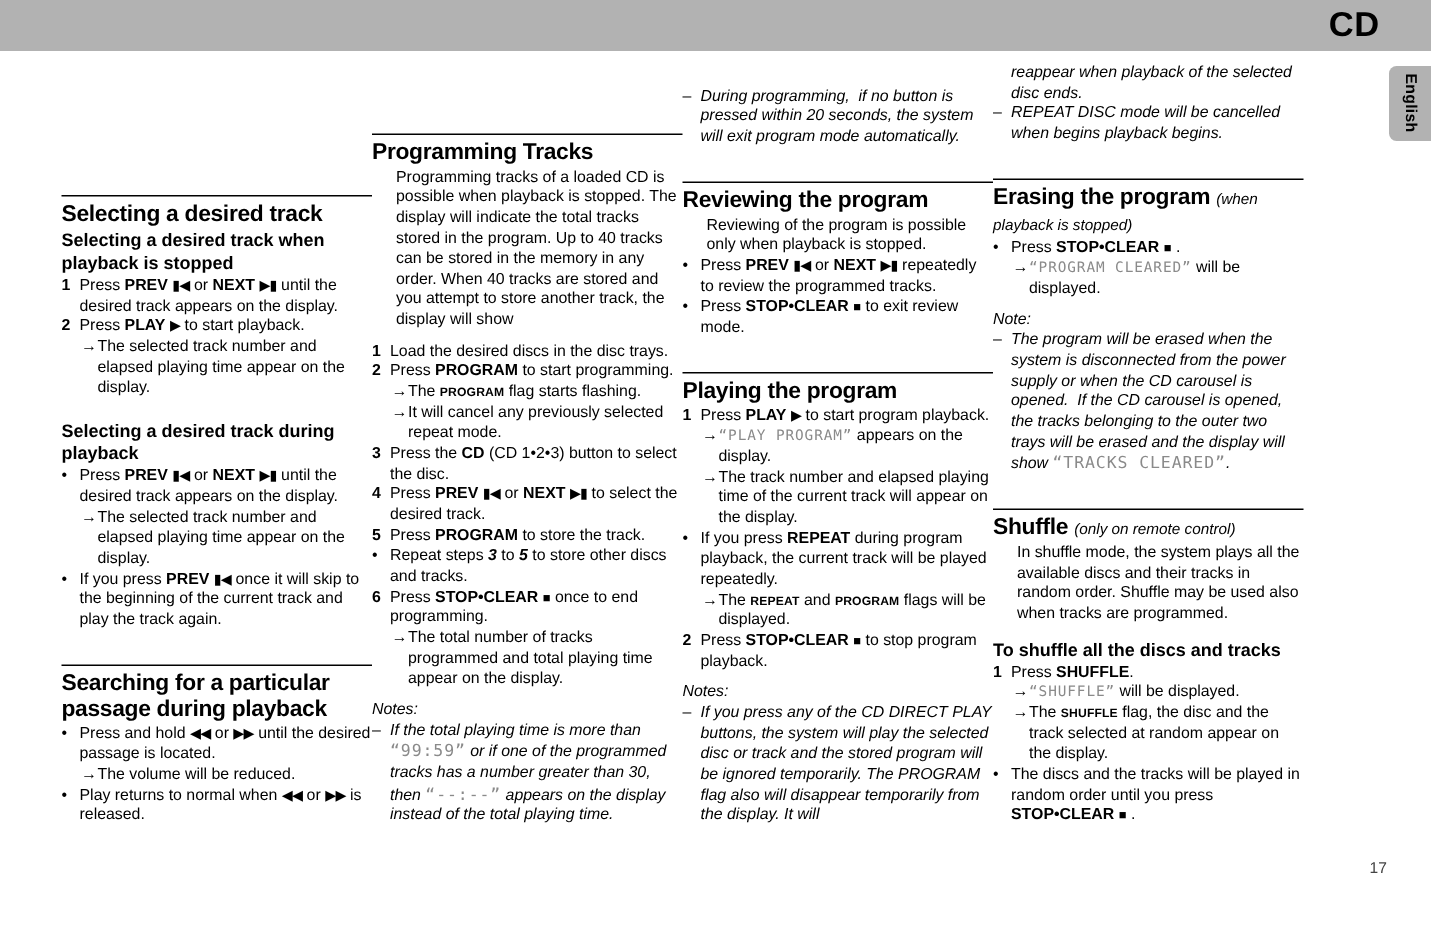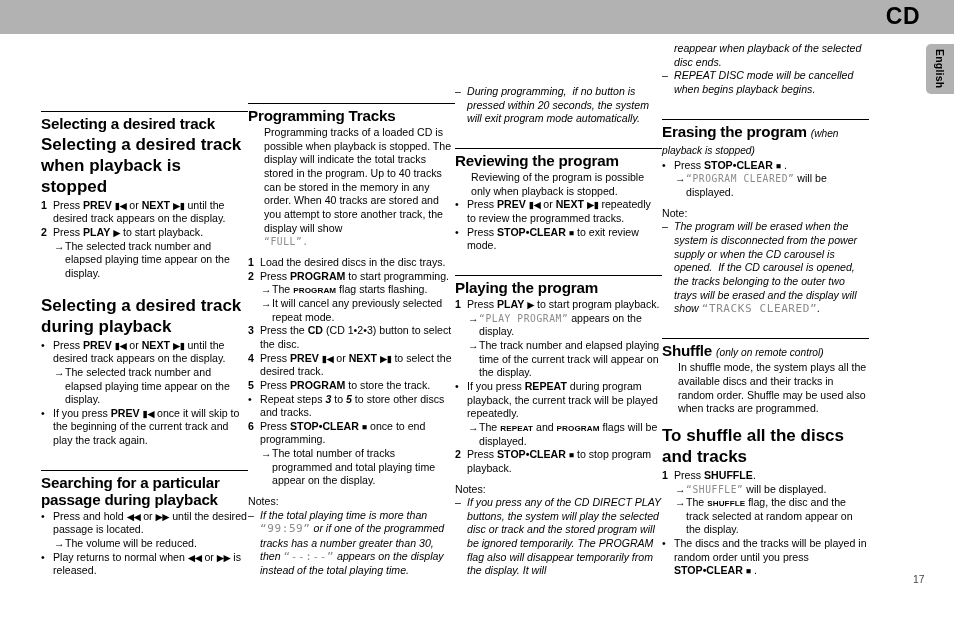--- a/index.html
+++ b/index.html
@@ -89,21 +89,21 @@
     margin: 1px 0 2px 0;
     letter-spacing: -0.2px;
   }
   h1.sec-title .qual {
     font-size: 10.2px;
     font-weight: normal;
     font-style: italic;
     letter-spacing: 0;
   }
   h2.sub-title {
-    font-size: 17px;
+    font-size: 12px;
     font-weight: bold;
     line-height: 1.26;
     margin: 2px 0 1px 0;
   }
   p.body {
     font-size: 10.6px;
     line-height: 1.29;
     margin: 0 0 0 16px;
   }
 
@@ -136,20 +136,21 @@
 
   
   .row.dash .mk {
     font-weight: normal;
     min-width: 12px;
   }
   .row.dash .tx { font-style: italic; }
 
   .notes-label {
     font-size: 10.6px;
+    font-style: italic;
     line-height: 1.29;
     margin-top: 7px;
   }
 
   b, .b { font-weight: bold; }
   i, .i { font-style: italic; }
 
   
   .lcd {
     font-family: "DejaVu Sans Mono", monospace;
@@ -241,21 +242,20 @@
         </div>
         <div class="row">
           <span class="mk dot">•</span>
           <span class="tx">Play returns to normal when <span class="gly">◀◀</span> or <span class="gly">▶▶</span> is released.</span>
         </div>
       </div>
       <div class="col">
         <div class="rule"></div>
         <h1 class="sec-title">Programming Tracks</h1>
         <p class="body">Programming tracks of a loaded CD is possible when playback is stopped. The display will indicate the total tracks stored in the program. Up to 40 tracks can be stored in the memory in any order. When 40 tracks are stored and you attempt to store another track, the display will show</p>
-        <p class="body"><span class="lcd">“FULL”.</span></p>
         <div class="spacer-sm"></div>
         <div class="row">
           <span class="mk">1</span>
           <span class="tx">Load the desired discs in the disc trays.</span>
         </div>
         <div class="row">
           <span class="mk">2</span>
           <span class="tx">Press <b>PROGRAM</b> to start programming.</span>
         </div>
         <div class="row arrow">

